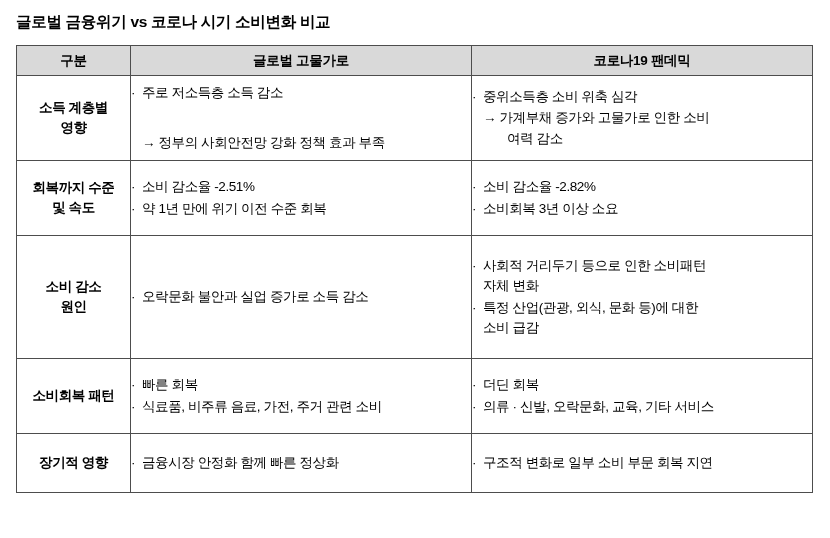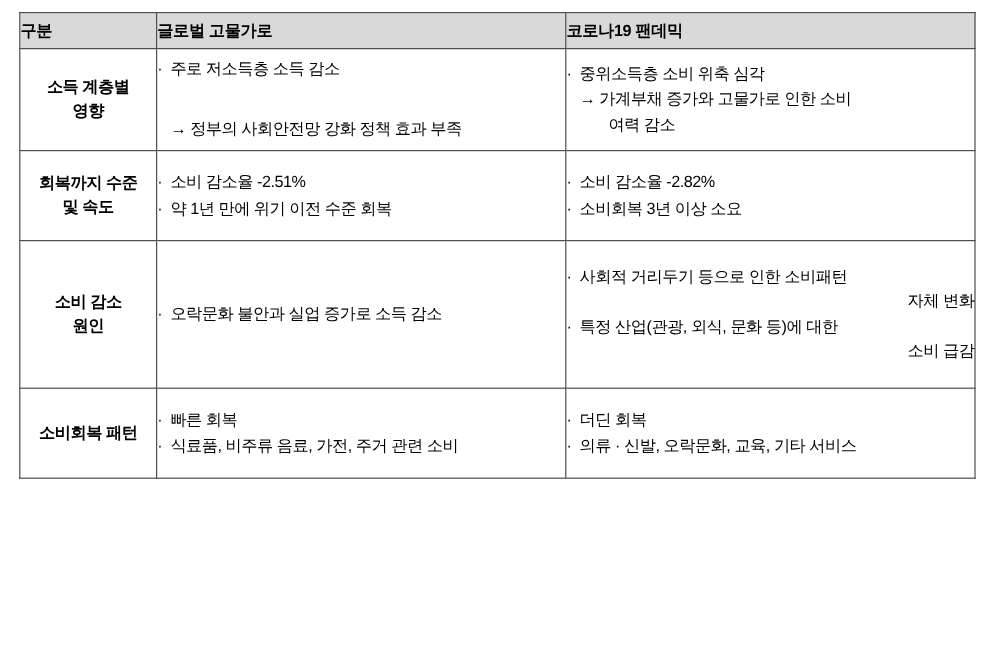--- a/index.html
+++ b/index.html
@@ -38,21 +38,21 @@
   table.cmp col.c1 { width: 341px; }
   table.cmp col.c2 { width: 341px; }
 
   table.cmp th, table.cmp td {
     border: 1px solid #4d4d4d;
     vertical-align: middle;
     padding: 0;
   }
   table.cmp thead th {
     background: #d9d9d9;
-    text-align: left;
+    text-align: center;
     font-size: 13.5px;
     font-weight: bold;
     height: 29px;
     letter-spacing: -0.3px;
   }
   td.rowhead {
     text-align: center;
     font-size: 13.5px;
     letter-spacing: -0.4px;
     line-height: 1.45;
@@ -85,34 +85,34 @@
     left: 0;
     top: 0;
   }
   .sub2 {
     display: block;
     padding-left: 24px;
   }
   .cont {
     display: block;
     padding-left: 0;
-    text-align: right;
   }
   
   tr.r-income td { height: 84px; }
   tr.r-decline td { height: 62px; }
   tr.r-cause td { height: 122px; }
   tr.r-recovery td { height: 62px; }
   tr.r-long td { height: 46px; }
 </style>
 </head>
 <body>
 
 <div id="page">
 
+  <div id="doc-title">글로벌 금융위기 vs 코로나 시기 소비변화 비교</div>
 
   <table class="cmp">
     <colgroup>
       <col class="c0">
         <col class="c1">
         <col class="c2">
     </colgroup>
     <thead>
       <tr>
         <th>구분</th>
@@ -235,16 +235,37 @@
               <span>더딘 회복</span>
             </li>
             <li>
               <span class="dot">·</span>
               <span>의류 · 신발, 오락문화, 교육, 기타 서비스</span>
             </li>
           </ul>
         </td>
       </tr>
 
+      <tr class="r-long">
+        <td class="rowhead">
+          <span>장기적 영향</span>
+        </td>
+        <td class="cell tight">
+          <ul class="bullets">
+            <li>
+              <span class="dot">·</span>
+              <span>금융시장 안정화 함께 빠른 정상화</span>
+            </li>
+          </ul>
+        </td>
+        <td class="cell tight">
+          <ul class="bullets">
+            <li>
+              <span class="dot">·</span>
+              <span>구조적 변화로 일부 소비 부문 회복 지연</span>
+            </li>
+          </ul>
+        </td>
+      </tr>
 
     </tbody>
   </table>
 </div>
 
 </body></html>

